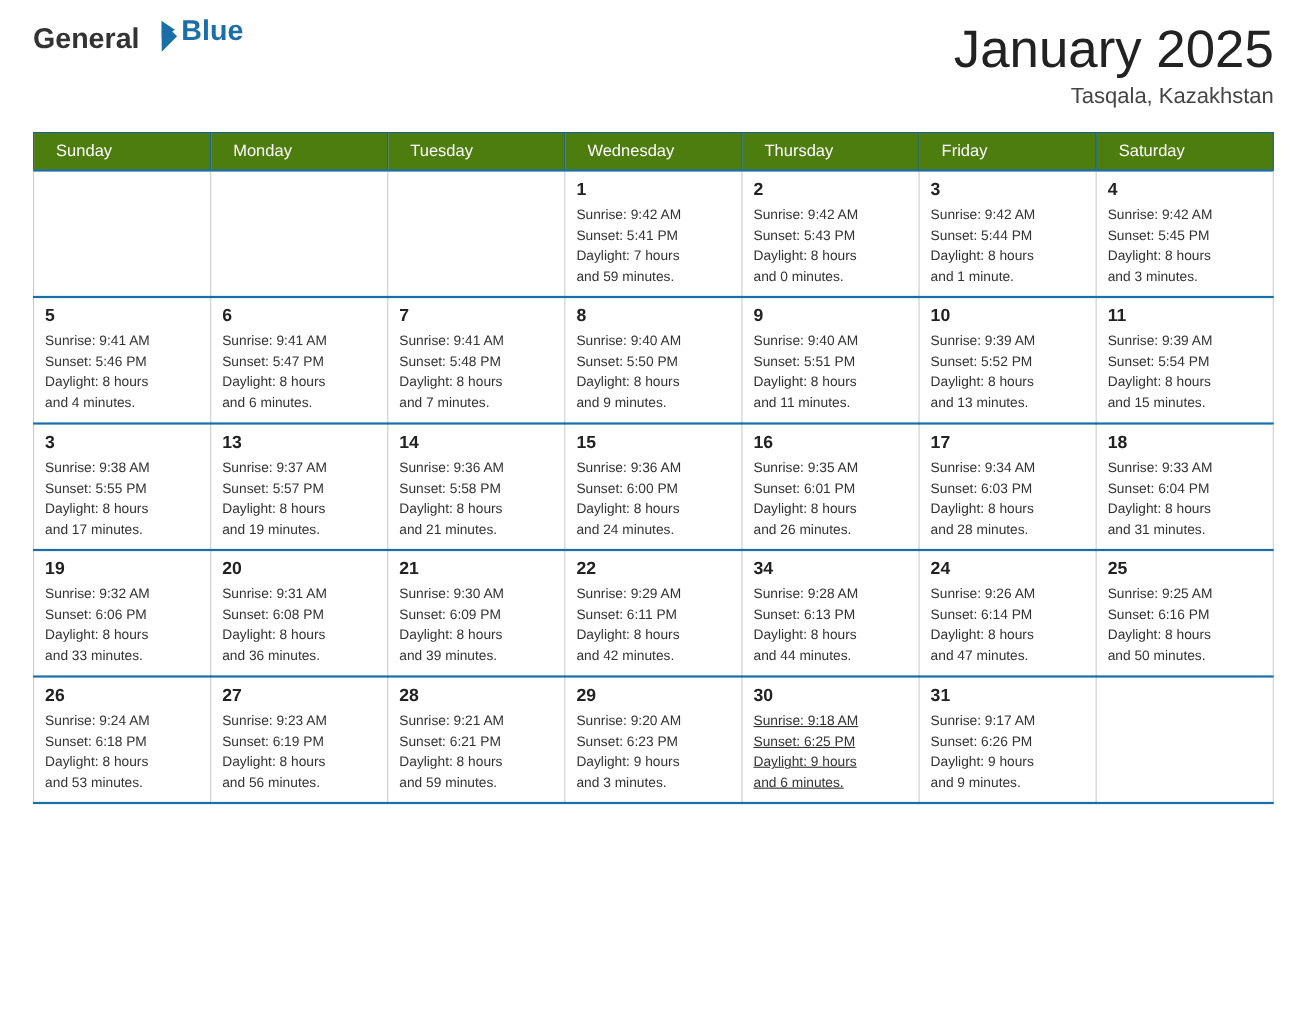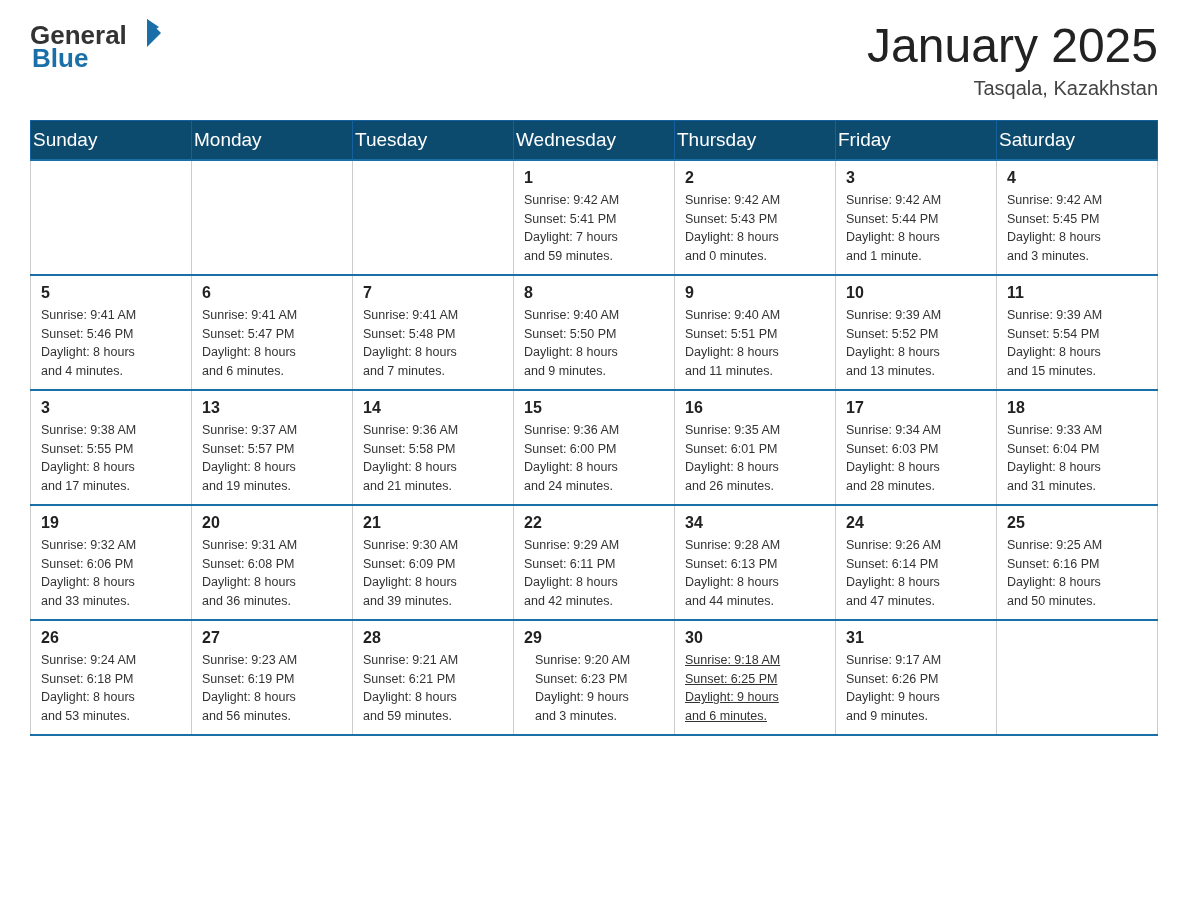--- a/index.html
+++ b/index.html
@@ -34,25 +34,25 @@
       font-size: 20px;
       color: #444;
       margin-top: 4px;
     }
     .calendar {
       width: 100%;
       border-collapse: collapse;
       border: 1px solid #999;
     }
     .calendar th {
-      background-color: #0c4a6e;
+      background-color: #4d7c0f;
       color: white;
-      font-size: 19px;
+      font-size: 15px;
       font-weight: normal;
-      padding: 8px 2px;
+      padding: 8px 20px;
       text-align: left;
       border: 1px solid #1560a0;
     }
     .calendar td {
       vertical-align: top;
       padding: 8px 10px;
       border: 1px solid #ccc;
       width: 14.28%;
       min-height: 110px;
       font-size: 13px;
@@ -71,21 +71,20 @@
       line-height: 1.5;
     }
     .empty-cell {
       background: #fff;
     }
     .calendar tr {
       border-bottom: 2px solid #1a6fa8;
     }
     .logo-wrapper {
       display: flex;
-      flex-direction: column;
       align-items: flex-start;
     }
   </style>
 </head>
 <body>
 
 <div class="header">
   <div class="logo-wrapper">
     <div class="logo">
       <span style="font-size:26px;font-weight:bold;color:#333;">General</span>
@@ -318,21 +317,21 @@
         </td>
         <td>
           <span class="day-number">28</span>
           <div class="day-info" style="white-space: pre-line;">Sunrise: 9:21 AM
 Sunset: 6:21 PM
 Daylight: 8 hours
 and 59 minutes.</div>
         </td>
         <td>
           <span class="day-number">29</span>
-          <div class="day-info" style="white-space: pre-line; margin-left: 11px;">Sunrise: 9:20 AM
+          <div class="day-info" style="white-space: pre-line;">Sunrise: 9:20 AM
 Sunset: 6:23 PM
 Daylight: 9 hours
 and 3 minutes.</div>
         </td>
         <td>
           <span class="day-number">30</span>
           <div class="day-info" style="white-space: pre-line; text-decoration: underline;">Sunrise: 9:18 AM
 Sunset: 6:25 PM
 Daylight: 9 hours
 and 6 minutes.</div>

